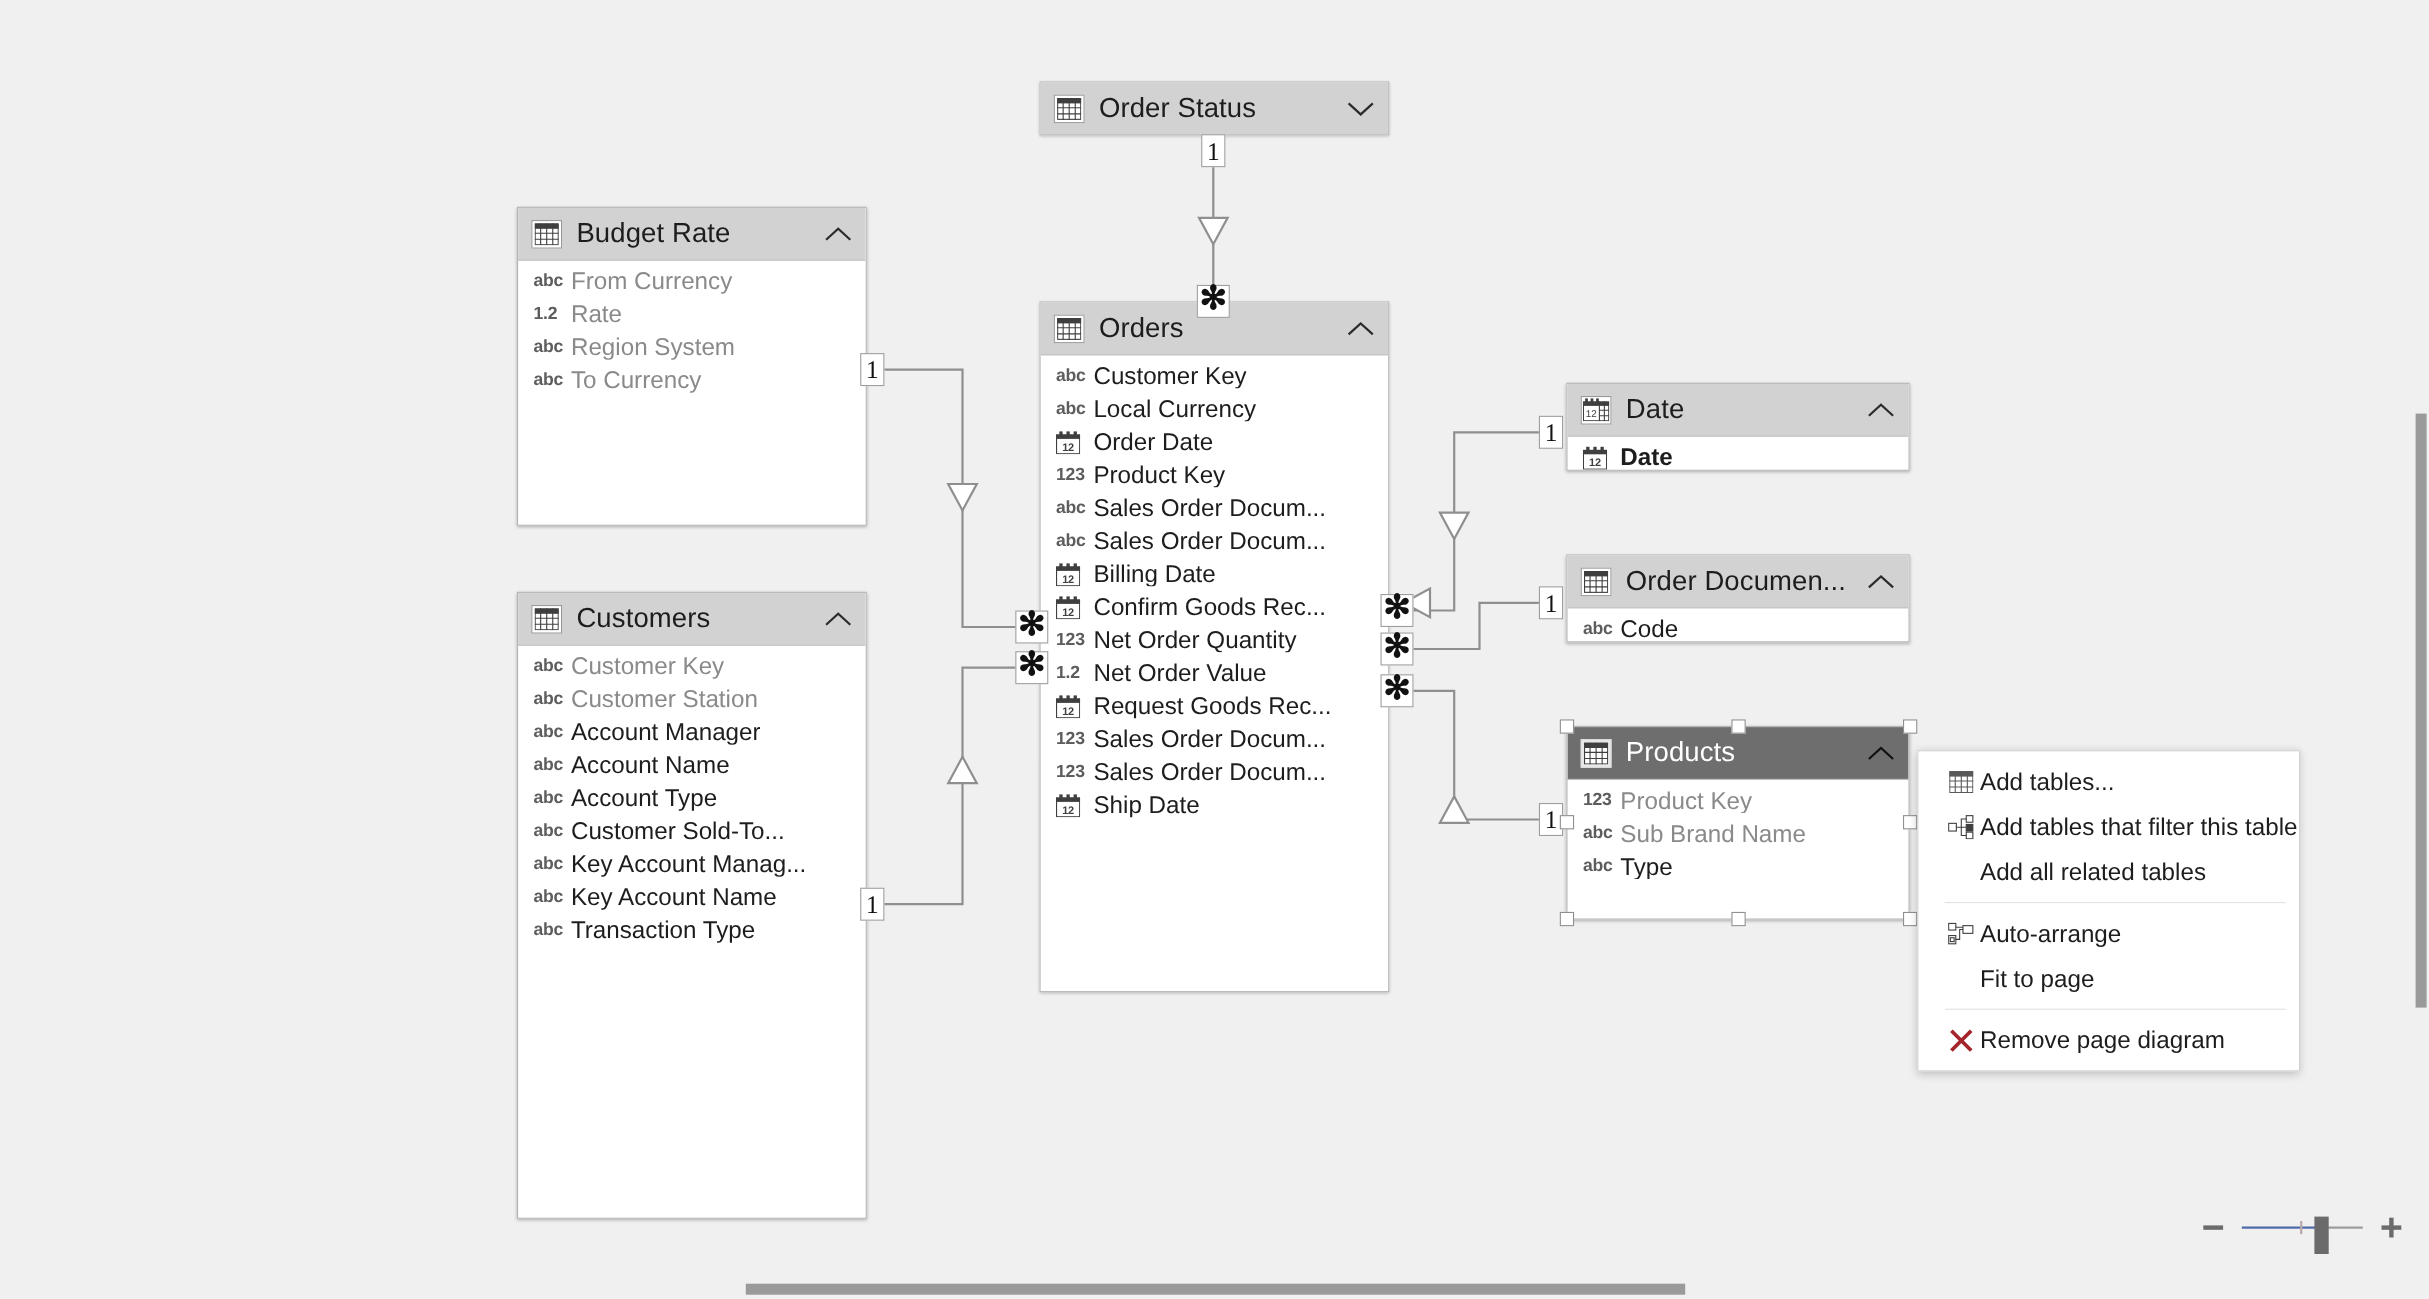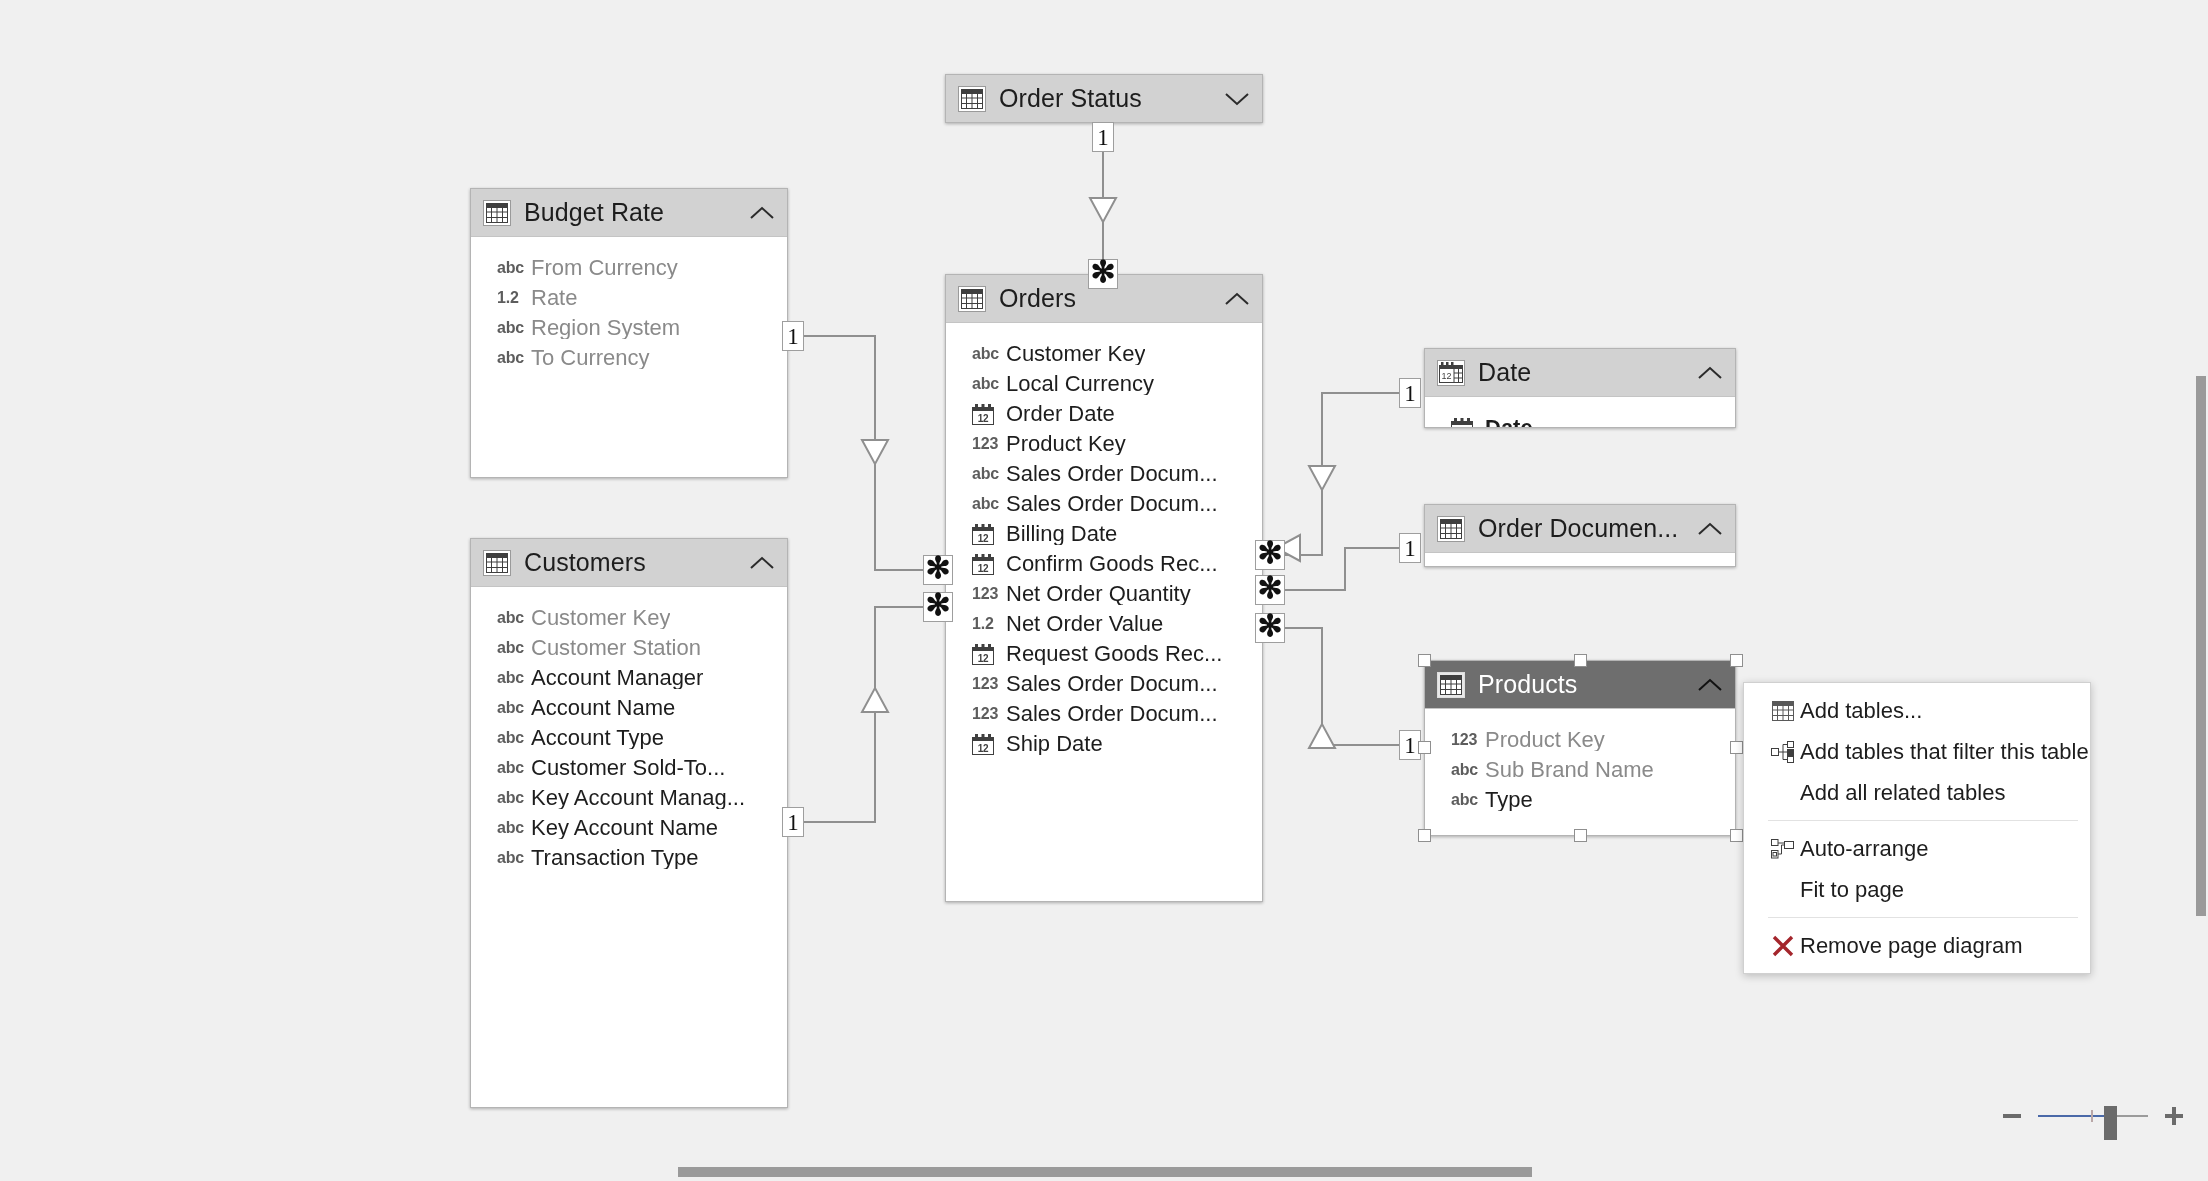--- a/index.html
+++ b/index.html
@@ -50,21 +50,21 @@
     width:28px;height:26px;flex:0 0 28px;
     background:#ffffff;
     border:1px solid #9a9a9a;
     box-sizing:border-box;
     padding:1px;
     display:flex;align-items:center;justify-content:center;
   }
   .card.selected .tbl-icon{background:#e8e8e8;border-color:#dedede;}
   .tbl-icon svg{display:block;}
 
-  .fields{padding:16px;}
+  .fields{padding:4px;}
   .field{
     display:flex;align-items:center;
     height:30px;
     padding:0 0 0 10px;
     box-sizing:border-box;
     white-space:nowrap;
     overflow:hidden;
   }
   .ftype{
     flex:0 0 auto;
@@ -498,21 +498,21 @@
                 <rect x="9.5" y="0" width="3" height="4" fill="#3f3f3f"></rect>
                 <rect x="16" y="0" width="3" height="4" fill="#3f3f3f"></rect>
                 <text x="11" y="18" font-size="10" font-family="Liberation Sans, sans-serif" fill="#3f3f3f" text-anchor="middle">12</text>
               </svg>
           </span>
           <span class="fname">Date</span>
         </div>
       </div>
     </div>
 
-    <div class="card" id="c-order-document" style="left:1424px;top:504px;width:312px;height:63px;">
+    <div class="card" id="c-order-document" style="left:1424px;top:504px;width:312px;height:80px;">
       <div class="card-header">
         <span class="tbl-icon">
           <svg width="22" height="20" viewBox="0 0 22 20">
               <rect x="0.5" y="0.5" width="21" height="19" fill="#fff" stroke="#3f3f3f"></rect>
               <rect x="0" y="0" width="22" height="5" fill="#3f3f3f"></rect>
               <line x1="5.5" y1="0" x2="5.5" y2="20" stroke="#3f3f3f"></line>
               <line x1="11" y1="0" x2="11" y2="20" stroke="#3f3f3f"></line>
               <line x1="16.5" y1="0" x2="16.5" y2="20" stroke="#3f3f3f"></line>
               <line x1="0" y1="9" x2="22" y2="9" stroke="#3f3f3f"></line>
               <line x1="0" y1="14.5" x2="22" y2="14.5" stroke="#3f3f3f"></line>

